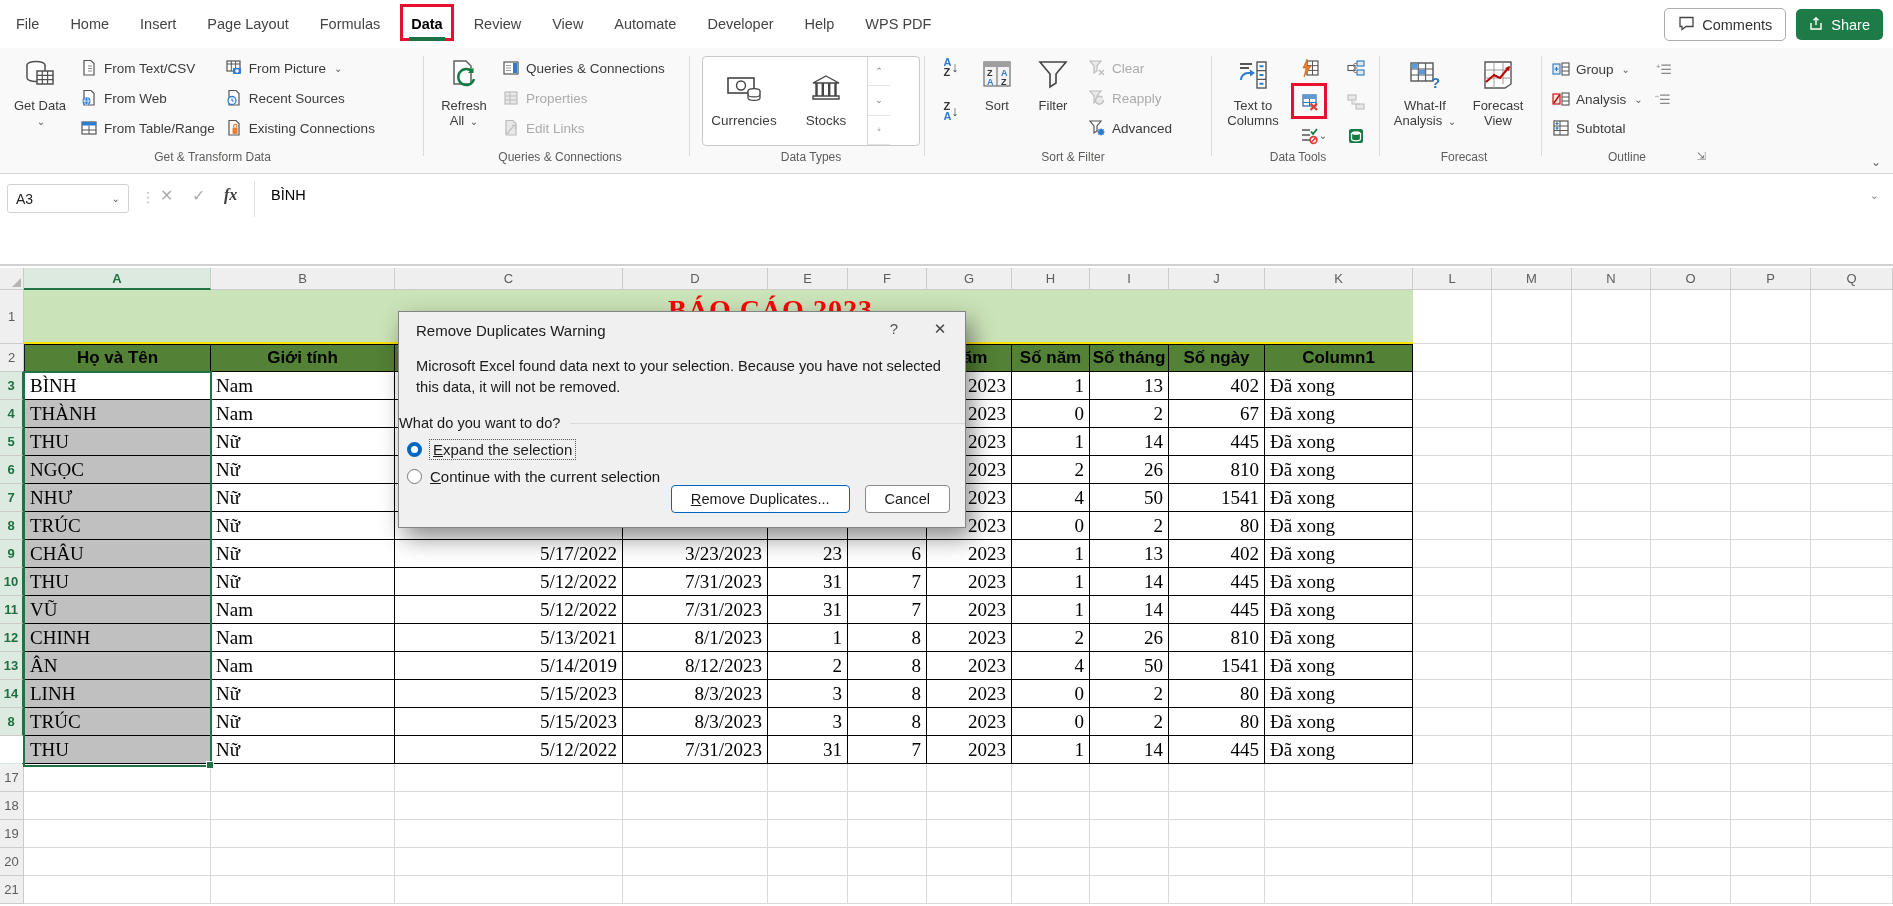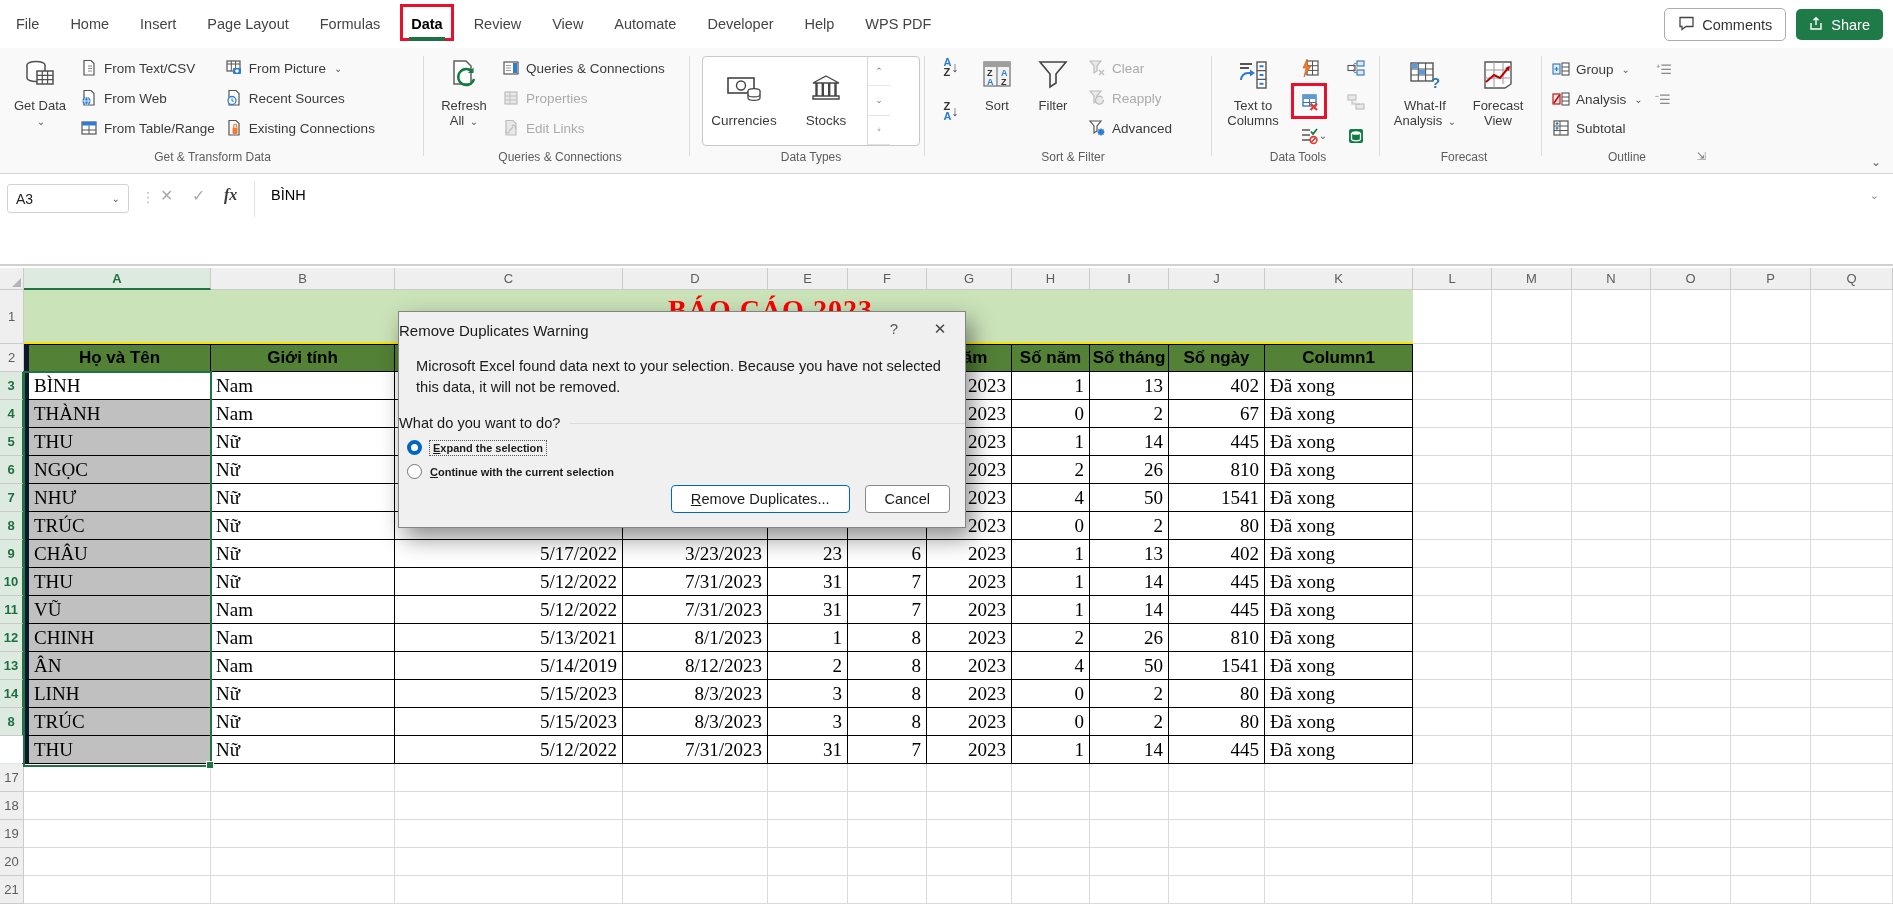--- a/index.html
+++ b/index.html
@@ -58,34 +58,34 @@
   .hdr{background:#EFEFEF;border-right:1px solid #CBCBCB;border-bottom:1px solid #CBCBCB;color:#5C5C5C;font-size:13px;display:flex;align-items:center;justify-content:center;}
   .hdr.sel{background:#DCEADF;color:#1E6F43;font-weight:700;}
   .hdr.selcol{border-bottom:2px solid #217346;}
   .hdr.selrow{border-right:2px solid #217346;}
   .corner::after{content:'';position:absolute;right:2px;bottom:2px;border-left:9px solid transparent;border-bottom:9px solid #B5B5B5;}
   .empty{background:#fff;border-right:1px solid #DADADA;border-bottom:1px solid #DADADA;}
   .banner{background:#CBE3B9;border-bottom:2px solid #FFE100;}
   .th{background:#538135;color:#000;font-weight:700;font-size:17px;display:flex;align-items:center;justify-content:center;border-right:1px solid #000;border-bottom:1px solid #000;}
   .tbl{background:#fff;border-right:1px solid #000;border-bottom:1px solid #000;font-family:"Liberation Serif",serif;font-size:19px;color:#000;display:flex;align-items:center;padding:0 5px;}
   .tbl.gray{background:#C0C0C0;}
-  .bl{border-left:5px solid #0f172a;}
+  .bl{border-left:1px solid #0f172a;}
   #seltitle{position:absolute;z-index:2;color:#FF0000;font-weight:700;font-size:28px;font-family:"Liberation Serif",serif;letter-spacing:1px;white-space:nowrap;}
   #selbox{position:absolute;z-index:3;border:2px solid #217346;pointer-events:none;}
   #selbox::after{content:'';position:absolute;right:-4px;bottom:-4px;width:6px;height:6px;background:#217346;border:1px solid #fff;}
 
   
   #dialog{position:absolute;left:398px;top:311px;width:568px;height:217px;background:#F0F0F0;border:1px solid #848484;box-shadow:6px 10px 22px rgba(0,0,0,.45);z-index:20;box-sizing:border-box;}
-  #dlg-titlebar{position:relative;height:36px;display:flex;align-items:center;font-size:15px;color:#1a1a1a;}
+  #dlg-titlebar{position:relative;height:36px;display:flex;align-items:center;padding-left:17px;font-size:15px;color:#1a1a1a;}
   #dlg-help{position:absolute;right:60px;top:8px;width:22px;text-align:center;color:#555;font-size:15px;}
   #dlg-close{position:absolute;right:14px;top:8px;width:22px;text-align:center;color:#444;font-size:15px;}
   #dlg-body{padding:8px 18px 0 17px;font-size:14.6px;color:#1a1a1a;line-height:21px;}
   #dlg-question{display:flex;align-items:center;gap:10px;margin-top:17px;font-size:14.6px;color:#1a1a1a;}
   #dlg-question .rule{flex:1;height:1px;background:#DADADA;}
-  .radio-row{display:flex;align-items:center;gap:8px;margin:9px 16px 0 8px;font-size:11px;color:#1a1a1a;font-weight:bold;}
+  .radio-row{display:flex;align-items:center;gap:8px;margin:9px 16px 0 8px;font-size:15px;color:#1a1a1a;}
   .radio{width:15px;height:15px;border-radius:50%;box-sizing:border-box;flex:none;}
   .radio.on{border:4px solid #0067C0;background:#fff;}
   .radio.off{border:1px solid #777;background:#fff;}
   .focusbox{outline:1px dotted #555;padding:1px 3px;}
   #dlg-buttons{position:absolute;right:15px;bottom:14px;display:flex;gap:15px;}
   .dlg-btn{height:28px;border-radius:4px;background:#fff;font-size:14.6px;color:#1a1a1a;display:flex;align-items:center;justify-content:center;padding:0 19px;box-sizing:border-box;}
   .dlg-btn.default{border:1px solid #0067C0;}
   .dlg-btn.normal{border:1px solid #8A8A8A;}
 </style>
 </head>

